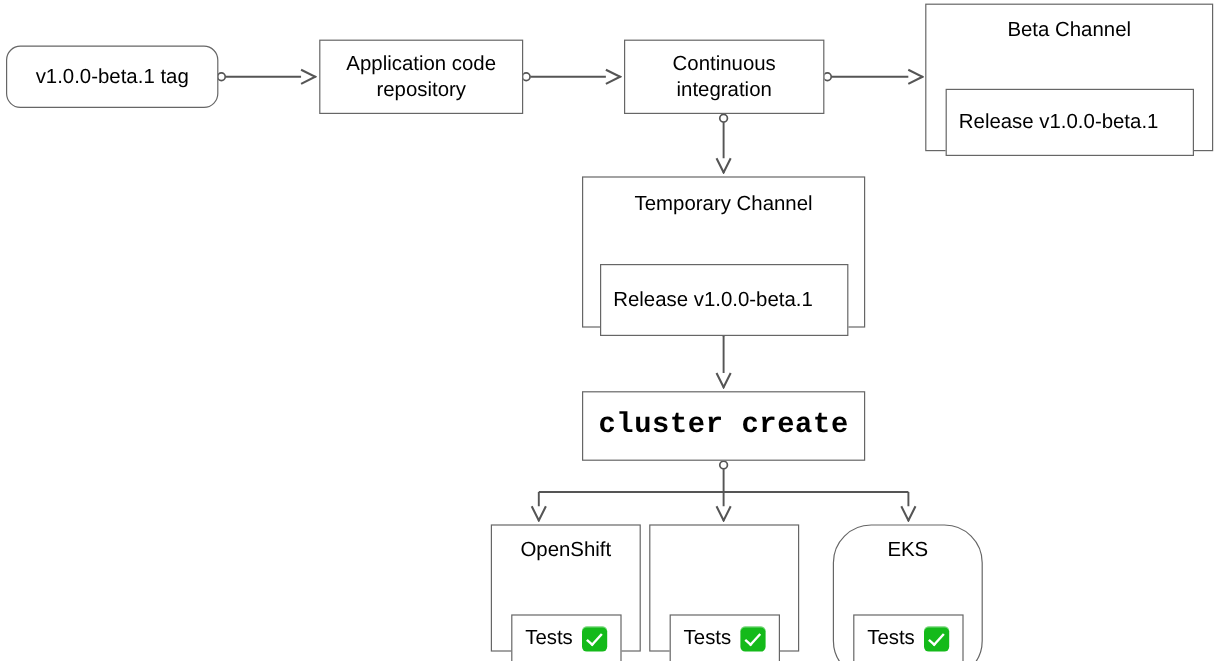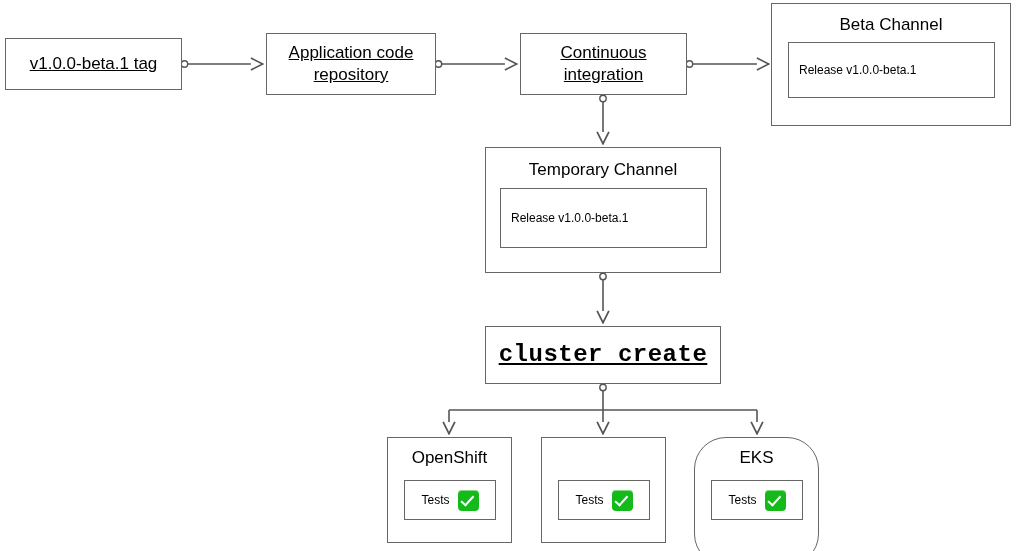--- a/index.html
+++ b/index.html
@@ -26,21 +26,20 @@
     width: 1016px;
     height: 551px;
     pointer-events: none;
   }
   .node {
     position: absolute;
     box-sizing: border-box;
     border: 1.6px solid #666666;
     background: #ffffff;
     color: #000000;
-    text-decoration: underline;
   }
   
   .box-centered {
     display: flex;
     align-items: center;
     justify-content: center;
     text-align: center;
     font-size: 17px;
     line-height: 22px;
     padding: 2px 6px;
@@ -61,22 +60,23 @@
     line-height: 20px;
   }
   .inner-box {
     position: absolute;
     box-sizing: border-box;
     border: 1.6px solid #666666;
     background: #ffffff;
     display: flex;
     align-items: center;
     justify-content: center;
-    font-size: 12px;
+    font-size: 17px;
     line-height: 20px;
+    margin-top: 32px;
   }
   .inner-box.left-align {
     justify-content: flex-start;
     padding-left: 10px;
   }
   .tests-row {
     display: flex;
     align-items: center;
     gap: 8px;
   }
@@ -145,21 +145,21 @@
         <circle cx="603" cy="387.5" r="3.2" fill="#ffffff" stroke="#555555" stroke-width="1.4"></circle>
         <path d="M 603 391 L 603 410"></path>
         <path d="M 449 410 L 757 410"></path>
         <line x1="449" y1="410" x2="449" y2="434" marker-end="url(#arrow-open)"></line>
         <line x1="603" y1="410" x2="603" y2="434" marker-end="url(#arrow-open)"></line>
         <line x1="757" y1="410" x2="757" y2="434" marker-end="url(#arrow-open)"></line>
       </g>
     </g>
   </svg>
 
-  <div class="node box-centered" style="left:5px; top:38px; width:177px; height:52px;">
+  <div class="node box-centered" style="left:5px; top:38px; width:177px; height:52px;border-radius:12px;">
     <span>v1.0.0-beta.1 tag</span>
   </div>
 
   <div class="node box-centered" style="left:266px; top:33px; width:170px; height:62px;">
     <span>Application code
 repository</span>
   </div>
 
   <div class="node box-centered" style="left:520px; top:33px; width:167px; height:62px;">
     <span>Continuous
@@ -177,21 +177,21 @@
     <div class="group-title" style="top:12px;">Temporary Channel</div>
     <div class="inner-box left-align" style="left:14px; top:40px; width:207px; height:60px;">
       <span>Release v1.0.0-beta.1</span>
     </div>
   </div>
 
   <div class="node box-centered box-mono" style="left:485px; top:326px; width:236px; height:58px;">
     <span>cluster create</span>
   </div>
 
-  <div class="node" style="left:387px; top:437px; width:125px; height:106px;">
+  <div class="node" style="left:409px; top:437px; width:125px; height:106px;">
     <div class="group-title" style="top:10px;">OpenShift</div>
     <div class="inner-box" style="left:16px; top:42px; width:92px; height:40px;">
       <span class="tests-row">
         <span>Tests</span>
         <span class="check-icon"></span>
       </span>
     </div>
   </div>
 
   <div class="node" style="left:541px; top:437px; width:125px; height:106px;">

